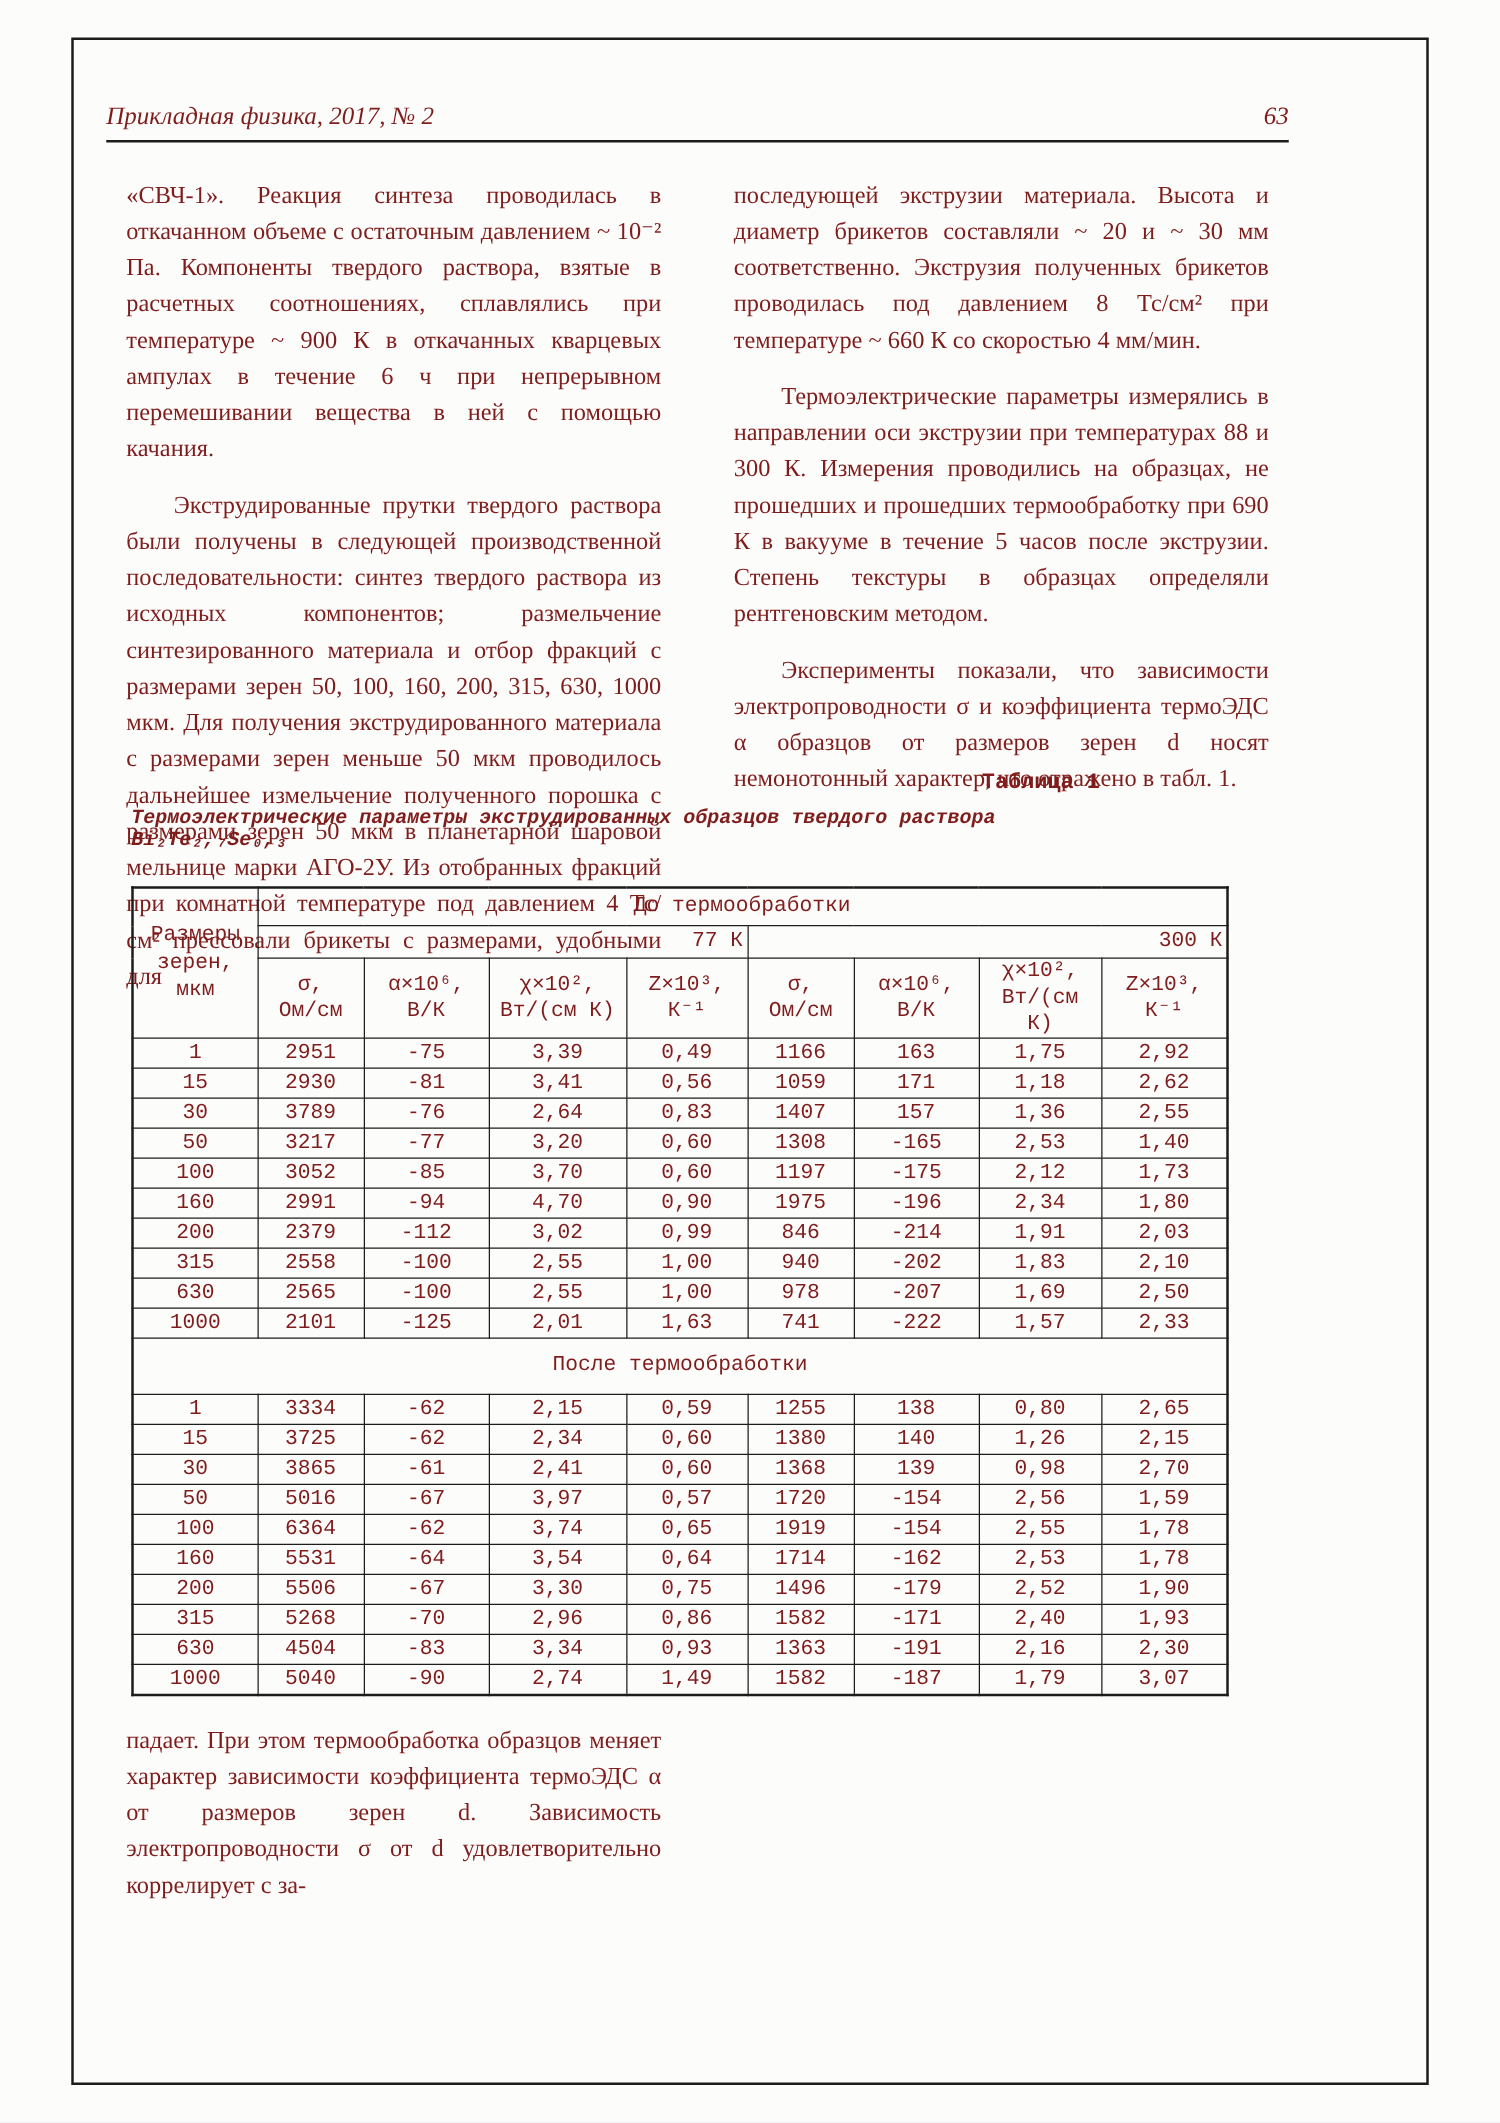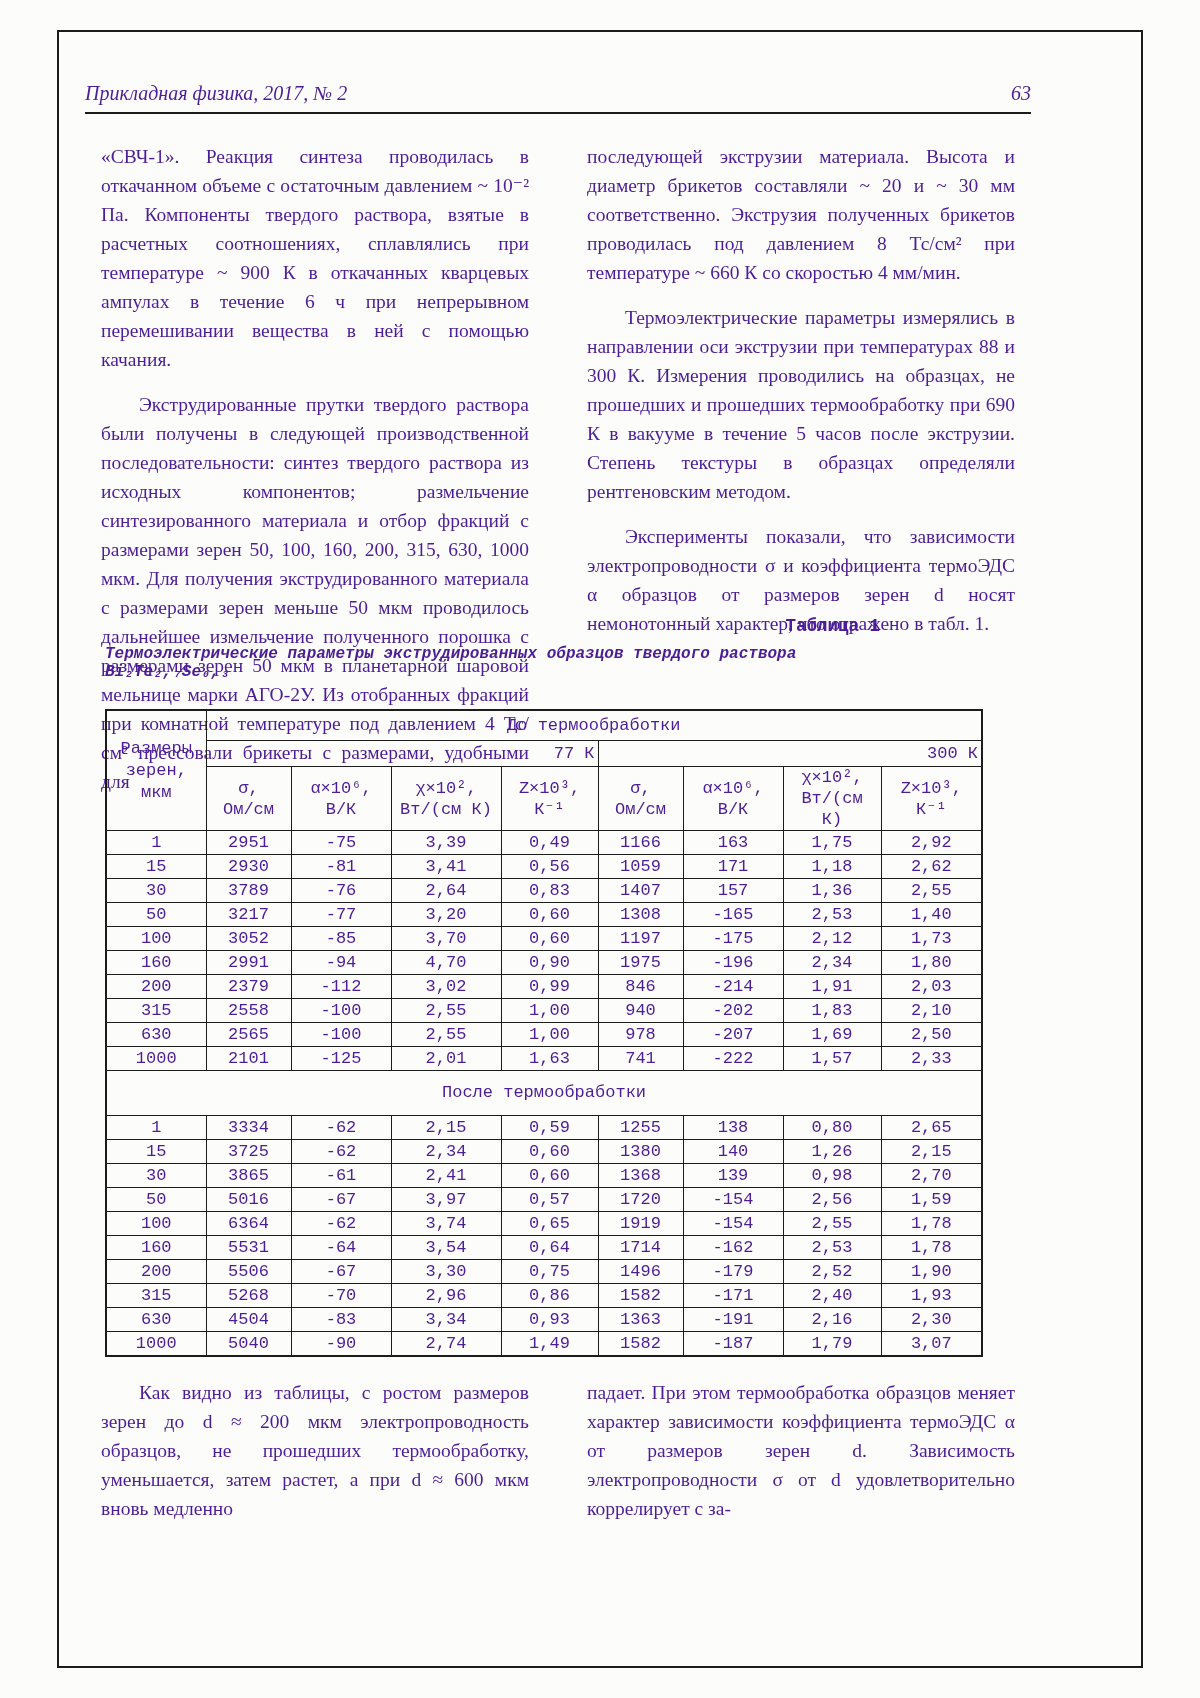--- a/index.html
+++ b/index.html
@@ -5,21 +5,21 @@
   html, body {
     margin: 0;
     padding: 0;
     background: #e8e8e8;
   }
   .page {
     position: relative;
     width: 1200px;
     height: 1698px;
     background: #fcfcfb;
-    color: #4c1d95;
+    color: #7f1d1d;
     font-family: "Liberation Serif", "DejaVu Serif", serif;
     overflow: hidden;
   }
   .frame {
     position: absolute;
     left: 57px;
     top: 30px;
     width: 1082px;
     height: 1634px;
     border: 2px solid #1c1c1c;
@@ -416,20 +416,17 @@
             <td>-187</td>
             <td>1,79</td>
             <td>3,07</td>
           </tr>
         </tbody>
     </table>
   </div>
 
   <section class="cols bottom-cols">
     <div class="col">
-      <p class="indent">Как видно из таблицы, с ростом размеров зерен до d ≈ 200 мкм электропроводность образцов, не прошедших термообработку, уменьшается, затем растет, а при d ≈ 600 мкм вновь медленно</p>
-    </div>
-    <div class="col">
       <p class="noindent">падает. При этом термообработка образцов меняет характер зависимости коэффициента термоЭДС α от размеров зерен d. Зависимость электропроводности σ от d удовлетворительно коррелирует с за-</p>
     </div>
   </section>
 
 </div>
 
 </body></html>

